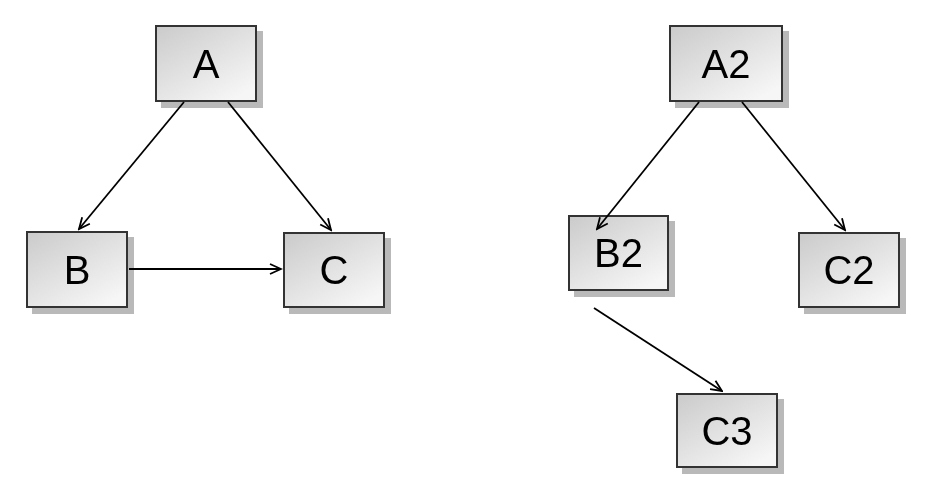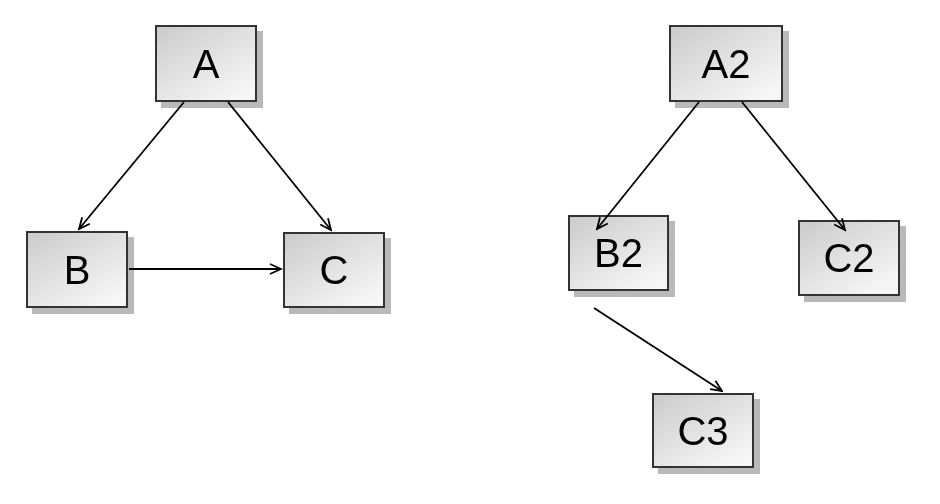--- a/index.html
+++ b/index.html
@@ -69,19 +69,19 @@
     </div>
     <div class="node" style="left: 283px; top: 232px; width: 102px; height: 76px;">
       <span class="node-label">C</span>
     </div>
     <div class="node" style="left: 669px; top: 25px; width: 114px; height: 77px;">
       <span class="node-label">A2</span>
     </div>
     <div class="node" style="left: 543px; top: 215px; width: 101px; height: 76px; margin-left: 25px;">
       <span class="node-label">B2</span>
     </div>
-    <div class="node" style="left: 798px; top: 220px; width: 102px; height: 76px;">
+    <div class="node" style="left: 798px; top: 232px; width: 102px; height: 76px;">
       <span class="node-label">C2</span>
     </div>
-    <div class="node" style="left: 652px; top: 393px; width: 102px; height: 75px; align-items: center;">
+    <div class="node" style="left: 676px; top: 393px; width: 102px; height: 75px; align-items: center;">
       <span class="node-label">C3</span>
     </div>
   </div>
 
 </body></html>

